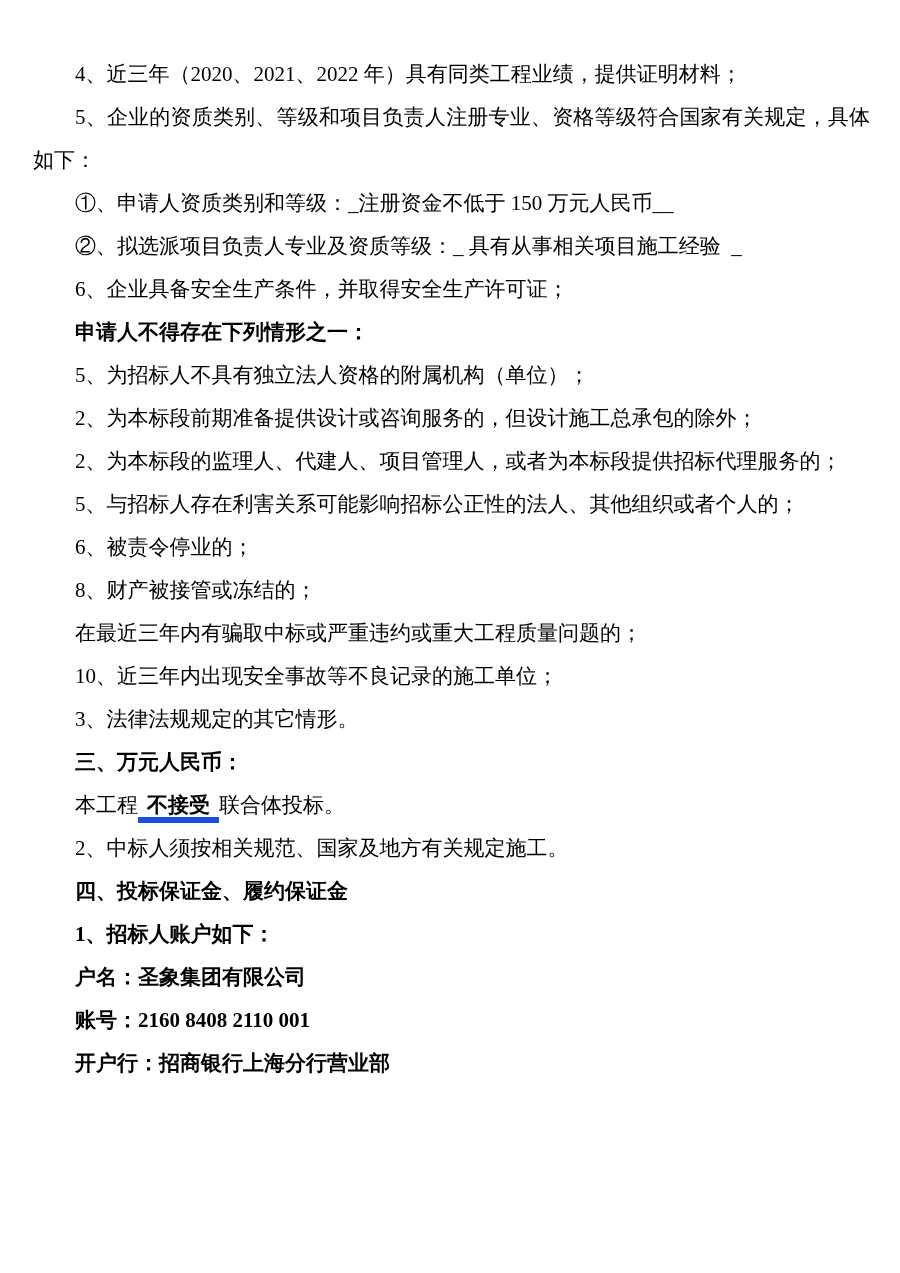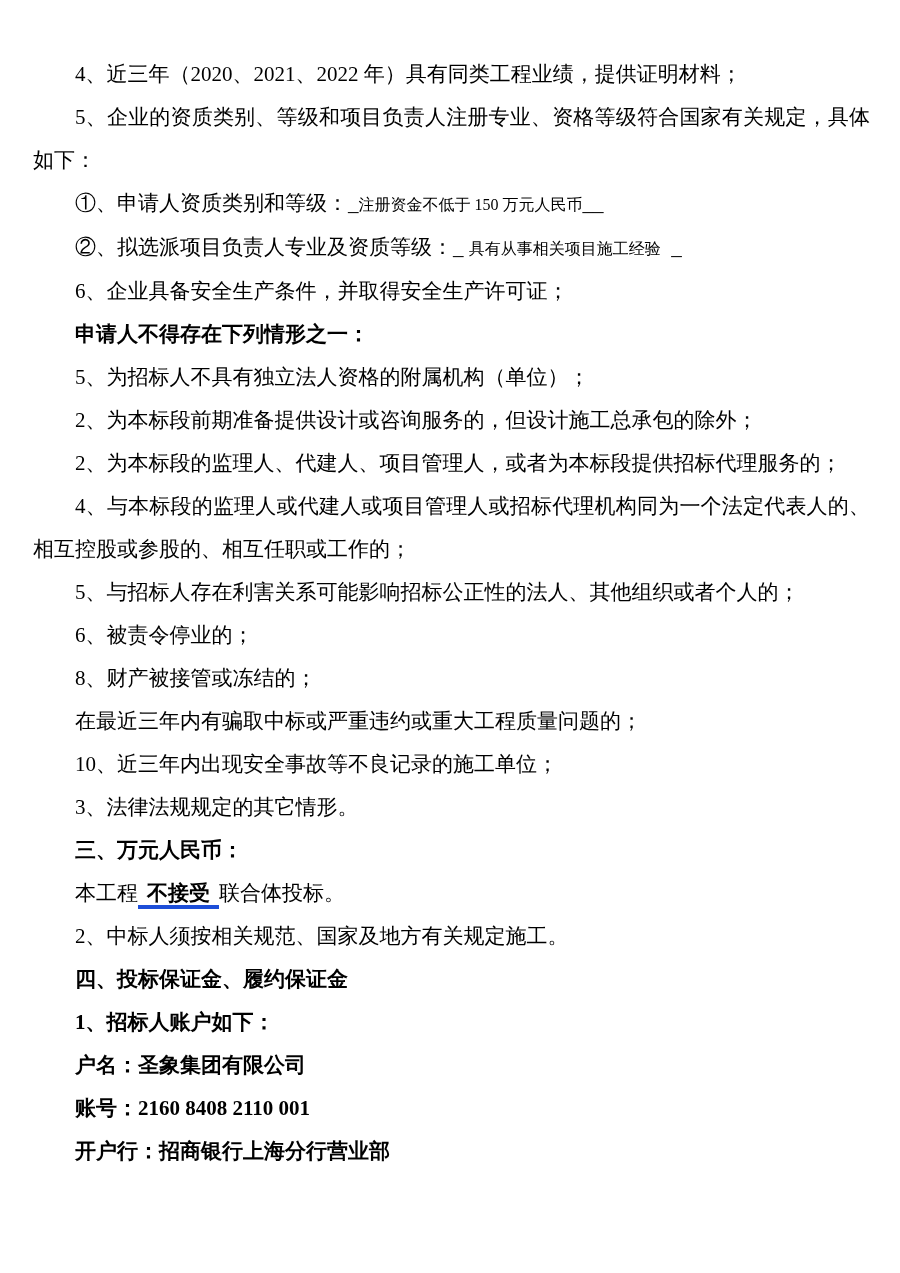--- a/index.html
+++ b/index.html
@@ -27,25 +27,25 @@
   .content p {
     margin: 0;
     padding: 0;
     text-indent: 2em;
     text-align: justify;
   }
   .bold {
     font-weight: 700;
   }
   .fill-small {
-    font-size: 16px;
+    font-size: 21px;
   }
   .underline-fill {
     font-weight: 700;
-    border-bottom: 4px solid #1d4ed8;
+    border-bottom: 6px solid #1d4ed8;
     padding: 0 9px;
   }
 </style>
 </head>
 <body>
 
 <div class="page">
   <div class="content">
 
     <p>4、近三年（2020、2021、2022 年）具有同类工程业绩，提供证明材料；</p>
@@ -60,21 +60,20 @@
       <span>②、拟选派项目负责人专业及资质等级：</span><span>_&nbsp;</span><span class="fill-small">具有从事相关项目施工经验</span><span>&nbsp;&nbsp;_</span>
     </p>
 
     <p>6、企业具备安全生产条件，并取得安全生产许可证；</p>
 
     <p class="bold">申请人不得存在下列情形之一：</p>
 
     <p>5、为招标人不具有独立法人资格的附属机构（单位）；</p>
     <p>2、为本标段前期准备提供设计或咨询服务的，但设计施工总承包的除外；</p>
     <p>2、为本标段的监理人、代建人、项目管理人，或者为本标段提供招标代理服务的；</p>
-    <p>4、与本标段的监理人或代建人或项目管理人或招标代理机构同为一个法定代表人的、相互控股或参股的、相互任职或工作的；</p>
     <p>5、与招标人存在利害关系可能影响招标公正性的法人、其他组织或者个人的；</p>
     <p>6、被责令停业的；</p>
     <p>8、财产被接管或冻结的；</p>
     <p>在最近三年内有骗取中标或严重违约或重大工程质量问题的；</p>
     <p>10、近三年内出现安全事故等不良记录的施工单位；</p>
     <p>3、法律法规规定的其它情形。</p>
 
     <p class="bold">三、万元人民币：</p>
 
     <p>

